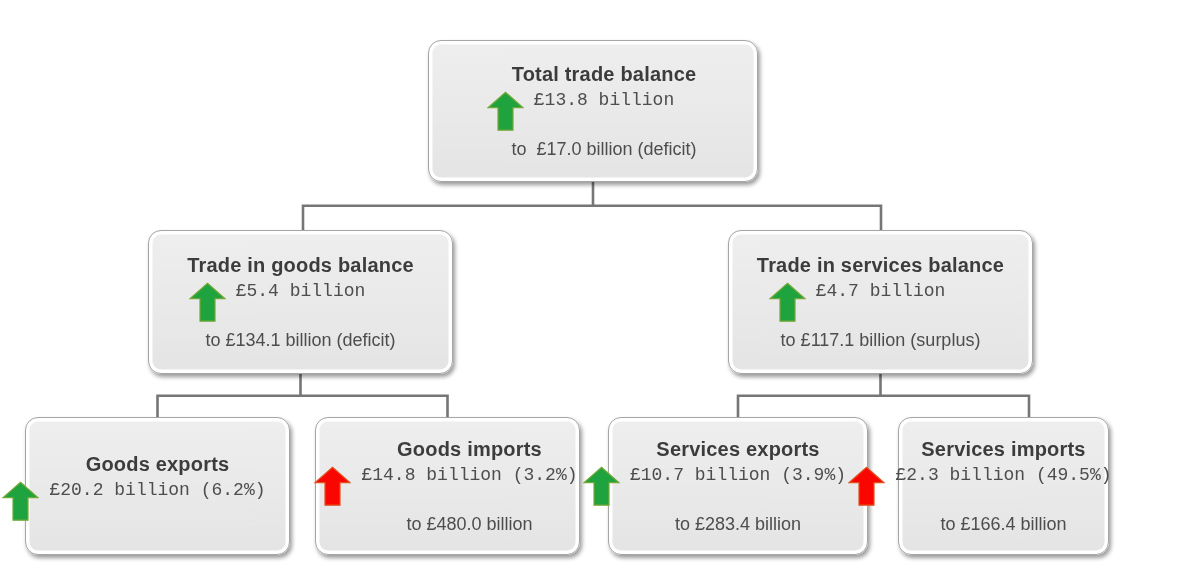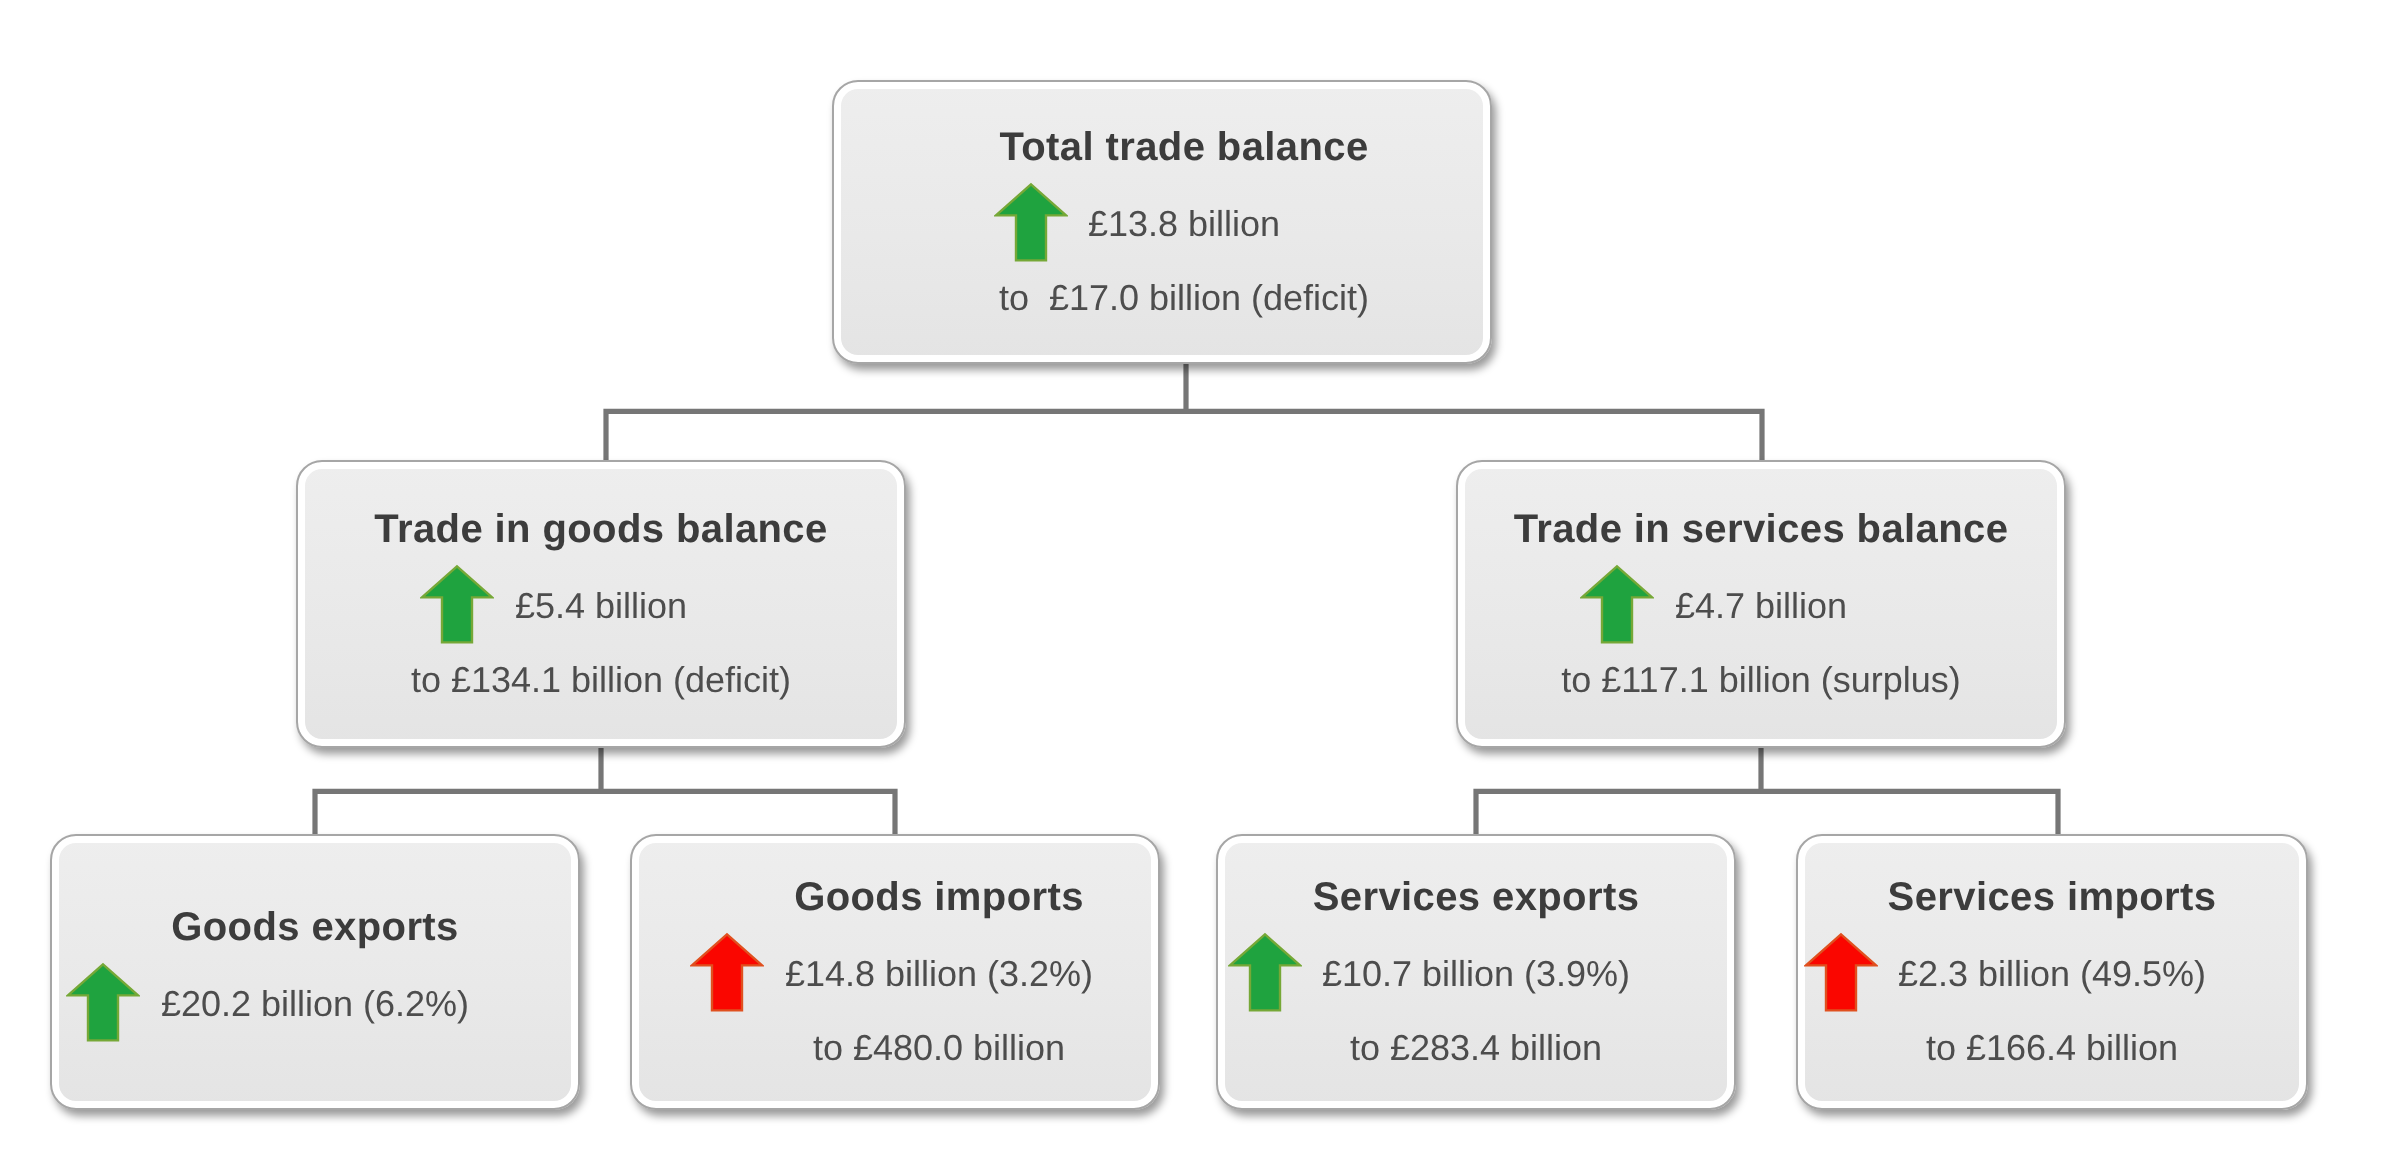--- a/index.html
+++ b/index.html
@@ -19,37 +19,37 @@
     border:1.5px solid #a6a6a6;
     border-radius:13px;
     box-shadow: inset 0 0 0 3.5px #ffffff, 2px 3px 4px rgba(0,0,0,0.40);
     display:flex;flex-direction:column;justify-content:center;align-items:center;
   }
   .node-title{
     font-size:20px;font-weight:700;color:#3c3c3c;
     line-height:32px;letter-spacing:0.2px;white-space:nowrap;
   }
   .node-change{
-    height:44px;display:flex;align-items:center;justify-content:center;
+    height:44px;display:flex;justify-content:center;font-family:Liberation Mono, monospace;
   }
   .value{position:relative;display:inline-block;}
   .val-text{font-size:18px;color:#4d4d4d;white-space:nowrap;}
   .arrow{position:absolute;left:-47px;top:50%;transform:translateY(-52%);width:37px;height:40px;}
   .arrow svg{display:block;}
   .arrow.green polygon{fill:#1fa33f;stroke:#76a837;stroke-width:1.2;}
   .arrow.red polygon{fill:#fa0600;stroke:#e0501f;stroke-width:1.2;}
   .node-to{font-size:18px;color:#4d4d4d;line-height:30px;white-space:pre-wrap;text-align:center;}
   
-  .pos-total            {left:416px;top:40px; width:330px;height:142px;padding-left:22px;}
+  .pos-total            {left:428px;top:40px; width:330px;height:142px;padding-left:22px;}
   .pos-goods-balance    {left:148px;top:230px;width:305px;height:144px;}
   .pos-services-balance {left:728px;top:230px;width:305px;height:144px;}
   .pos-goods-exports    {left:25px; top:417px;width:265px;height:138px;}
   .pos-goods-imports    {left:315px;top:417px;width:265px;height:138px;padding-left:44px;}
   .pos-services-exports {left:608px;top:417px;width:260px;height:138px;}
-  .pos-services-imports {left:898px;top:417px;width:256px;height:138px;}
+  .pos-services-imports {left:898px;top:417px;width:211px;height:138px;}
 </style>
 </head>
 <body>
 
 <div class="stage">
 
   <svg class="connectors" width="1192" height="588" viewBox="0 0 1192 588" aria-hidden="true">
     <path d="M593,182 L593,206 M303,231 L303,205.7 L881,205.7 L881,231"></path>
     <path d="M300.5,374 L300.5,396 M157.5,418 L157.5,395.7 L447.5,395.7 L447.5,418"></path>
     <path d="M880.5,374 L880.5,396 M738,418 L738,395.7 L1029,395.7 L1029,418"></path>

